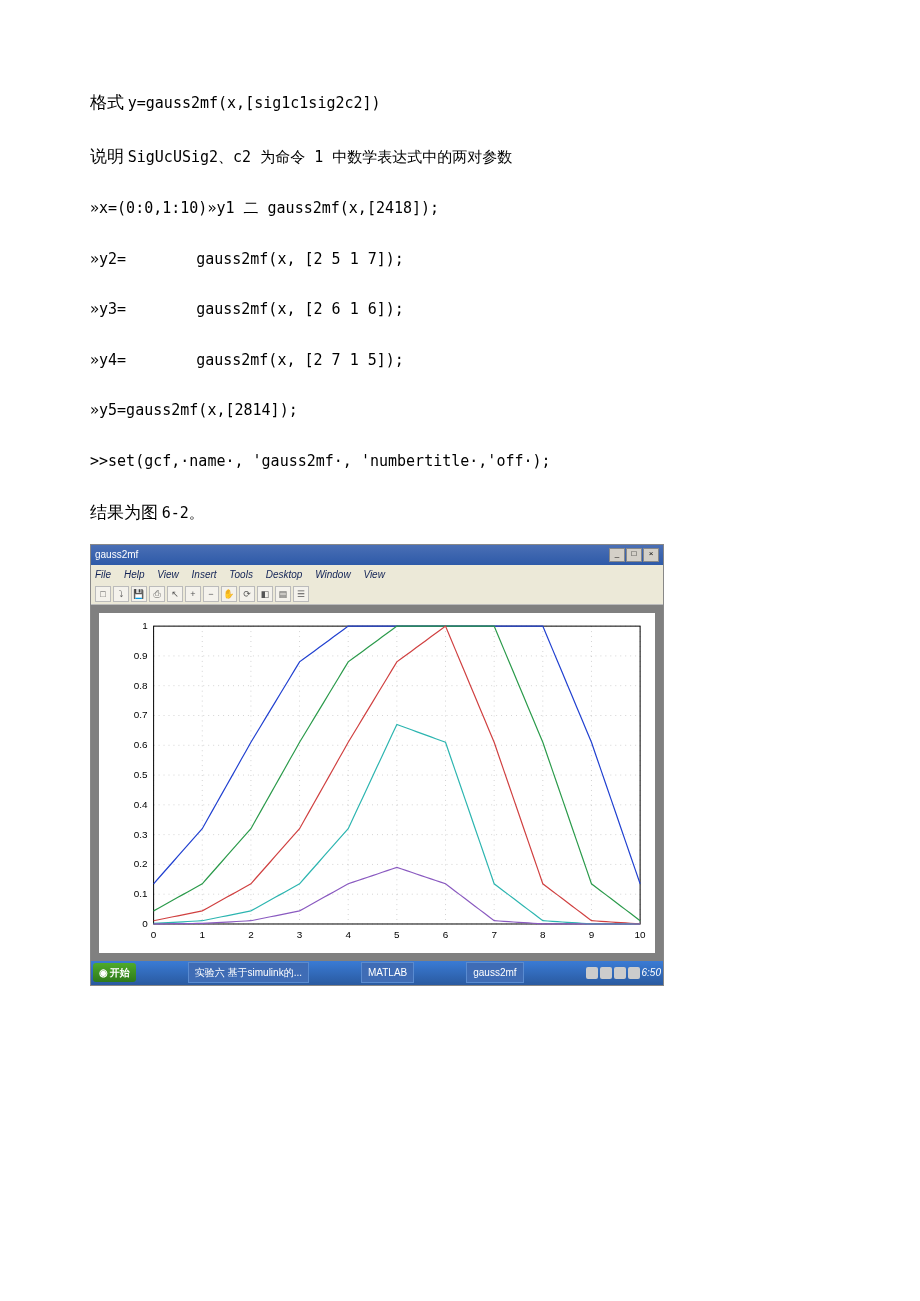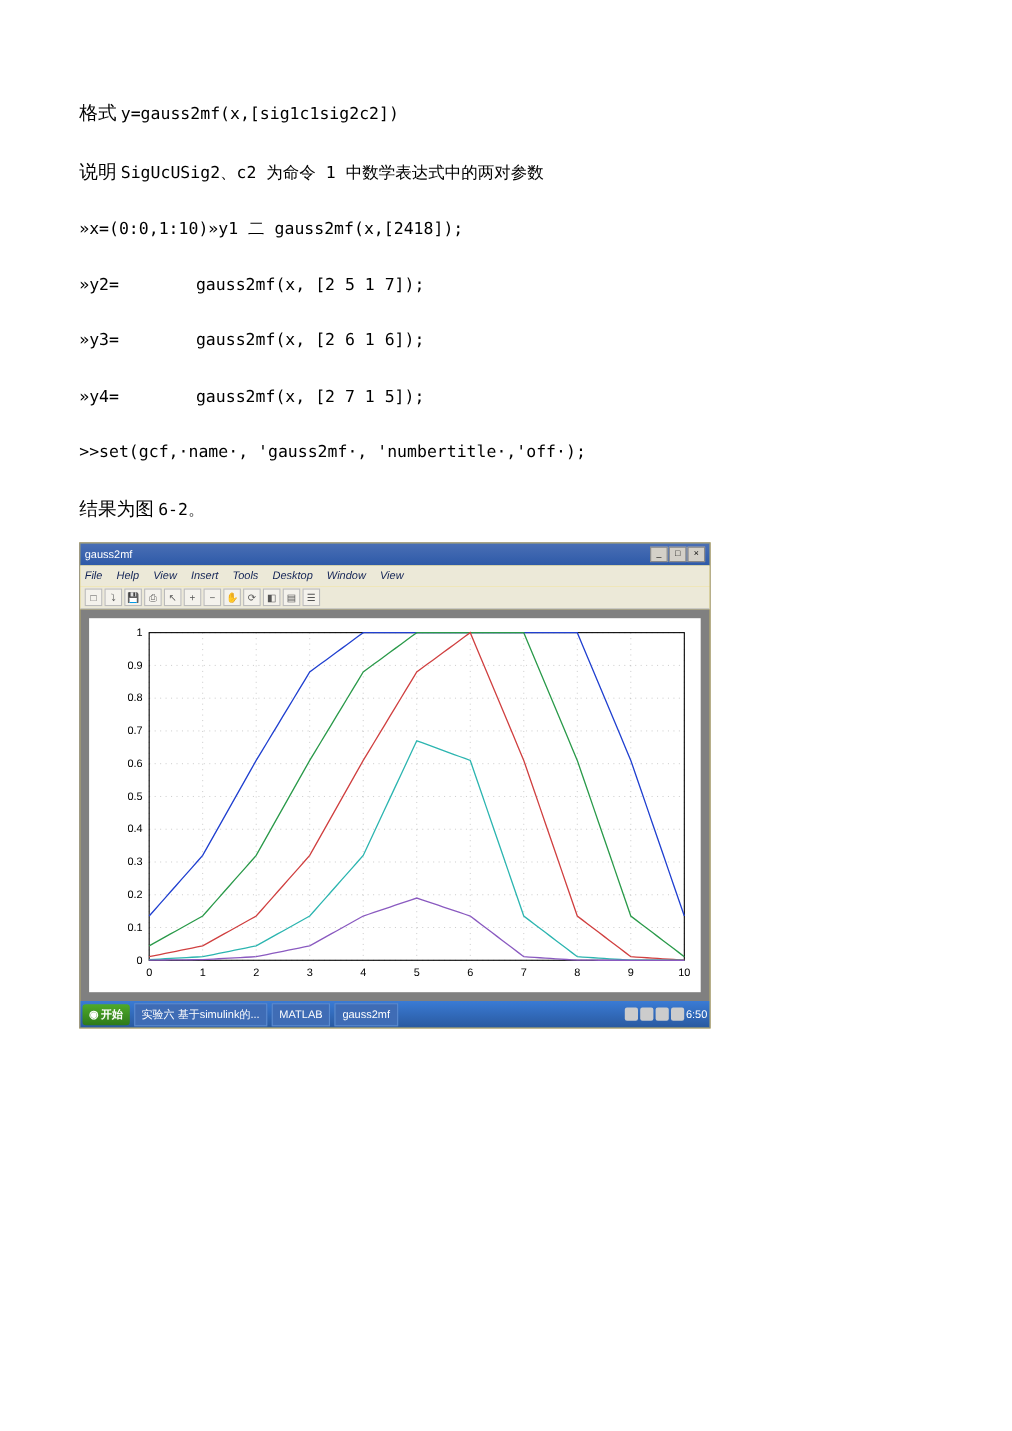--- a/index.html
+++ b/index.html
@@ -5,21 +5,21 @@
   body {
     margin: 0;
     padding: 0;
     background: #fff;
     font-family: "SimSun", "宋体", serif;
     width: 920px;
   }
   .page {
     width: 740px;
     box-sizing: border-box;
-    padding: 90px 90px 40px 72px;
+    padding: 90px 90px 40px 90px;
     font-size: 15px;
     color: #000;
     line-height: 1.5;
   }
   .para {
     margin: 0 0 28px 0;
   }
   .label {
     font-size: 17px;
   }
@@ -95,23 +95,23 @@
     font-size:10px; color:#fff; padding:0 2px;
   }
   .tbleft { display:flex; align-items:center; gap:4px;}
   .startbtn {
     background: linear-gradient(#4eaa2a, #2e7a1a);
     border-radius: 3px; padding:2px 6px; font-weight:bold;
     display:flex; align-items:center; gap:2px;
   }
   .tbitem {
     background: #3f6cb5; border:1px solid #5a8bd0;
-    padding: 2px 6px; font-size:10px;
-  }
-  .tray { display:flex; align-items:center; gap:2px; }
+    padding: 2px 6px; font-size:10px;margin-left:48px;
+  }
+  .tray { display:flex; align-items:center; gap:2px;font-style:italic; }
   .trayicon { width:12px; height:12px; background:#ccc; border-radius:2px; }
 </style>
 </head>
 <body>
 
 <div class="page">
 
   <p class="para">
     <span class="label">格式</span>
     <span class="mono">y=gauss2mf(x,[sig1c1sig2c2])</span>
@@ -130,20 +130,21 @@
   </p>
 
   <p class="para mono">
     <span>»y3=</span><span class="pad1"></span><span>gauss2mf(x, [2 6 1 6]);</span>
   </p>
 
   <p class="para mono">
     <span>»y4=</span><span class="pad1"></span><span>gauss2mf(x, [2 7 1 5]);</span>
   </p>
 
+  <p class="para mono">»y5=gauss2mf(x,[2814]);</p>
   <p class="para mono">&gt;&gt;set(gcf,·name·, 'gauss2mf·, 'numbertitle·,'off·);</p>
 
   <p class="figcap">
     <span class="label">结果为图</span>
     <span class="mono">6-2。</span>
   </p>
 
   <div class="figwrap">
     <div class="titlebar">
       <span>gauss2mf</span>

